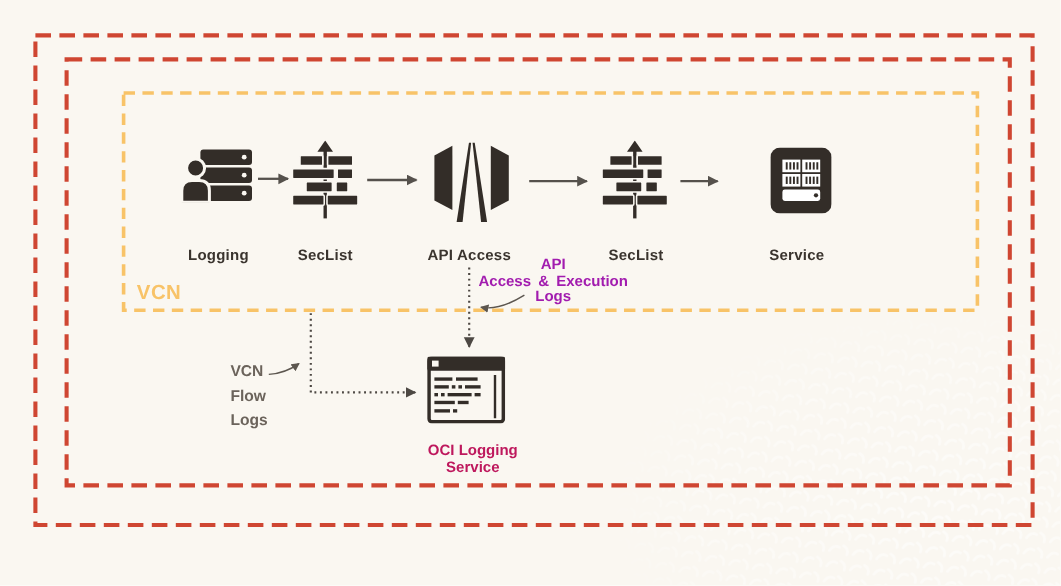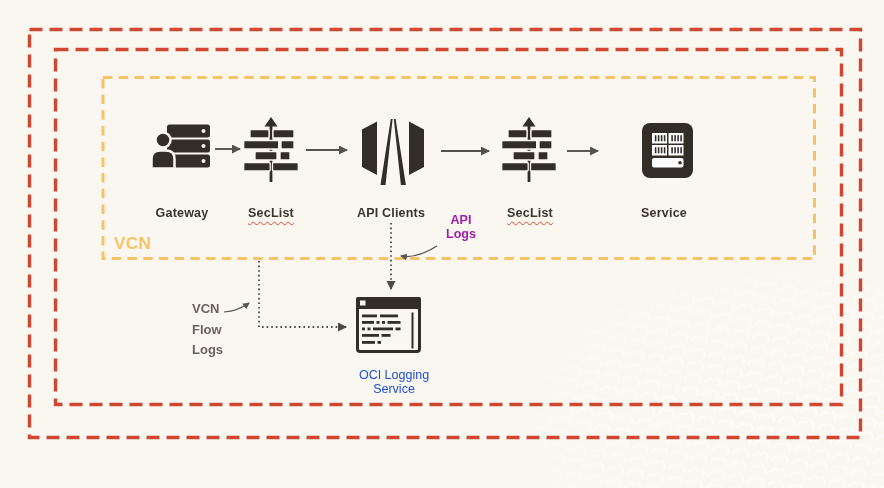--- a/index.html
+++ b/index.html
@@ -14,40 +14,39 @@
     overflow:hidden;
   }
   .layer{position:absolute;left:0;top:0;}
   .abs{position:absolute;}
   .node-label{
     position:absolute;
     font-size:12.5px;font-weight:bold;color:#3A342E;
     text-align:center;letter-spacing:.2px;
   }
   .squiggle{
-    text-decoration:underline;
     text-decoration-style:wavy;
     text-decoration-color:#E8442C;
     text-decoration-thickness:1px;
     text-underline-offset:4px;
   }
   .region-label{position:absolute;font-weight:bold;letter-spacing:.4px;}
   .label-vcn{color:#F8C368;font-size:17px;}
   .label-compartment{color:#CF4632;font-size:15px;}
   .label-tenancy{color:#CF4632;font-size:19px;}
   .gray-note{
     position:absolute;font-size:13px;font-weight:bold;color:#6B635B;
     line-height:20.5px;
   }
   .api-note{
     position:absolute;font-size:12.5px;font-weight:bold;color:#a21caf;
     line-height:13.5px;text-align:center;word-spacing:2.5px;width:140px;
   }
   .logging-label{
-    position:absolute;font-size:12.5px;font-weight:normal;color:#1d4ed8;
+    position:absolute;font-size:12.5px;font-weight:bold;color:#be185d;
     line-height:13.5px;text-align:center;width:110px;
   }
   svg{display:block;}
 </style>
 </head>
 <body>
 
 <div class="canvas">
 
   <svg class="abs" style="right:0;bottom:0;" width="420" height="250">
@@ -216,41 +215,42 @@
           <rect x="17" y="30.5" width="20" height="2.8"></rect>
           <rect x="39.5" y="30.5" width="5" height="2.8"></rect>
         <rect x="6" y="37" width="17" height="2.8"></rect>
           <rect x="25.5" y="37" width="9" height="2.8"></rect>
         <rect x="6" y="44" width="13" height="2.8"></rect>
           <rect x="21.5" y="44" width="3.5" height="2.8"></rect>
       </g>
     </svg>
   </div>
 
-  <div class="node-label" style="left:142px;top:206px;width:80px;">Gateway</div>
+  <div class="node-label" style="left:142px;top:206px;width:80px;">Logging</div>
   <div class="node-label" style="left:231px;top:206px;width:80px;">
     <span class="squiggle">SecList</span>
   </div>
-  <div class="node-label" style="left:331px;top:206px;width:120px;">API Clients</div>
+  <div class="node-label" style="left:331px;top:206px;width:120px;">API Access</div>
   <div class="node-label" style="left:490px;top:206px;width:80px;">
     <span class="squiggle">SecList</span>
   </div>
   <div class="node-label" style="left:624px;top:206px;width:80px;">Service</div>
 
   <div class="logging-label" style="left:339px;top:369px;">
     <div>OCI Logging</div>
     <div>Service</div>
   </div>
 
   <div class="region-label label-vcn" style="left:114px;top:234px;">VCN</div>
 
   <div class="gray-note" style="left:192px;top:299px;">
     <div>VCN</div>
     <div>Flow</div>
     <div>Logs</div>
   </div>
 
   <div class="api-note" style="left:391px;top:214px;">
     <div>API</div>
+    <div>Access &amp; Execution</div>
     <div>Logs</div>
   </div>
 
 </div>
 
 </body></html>

